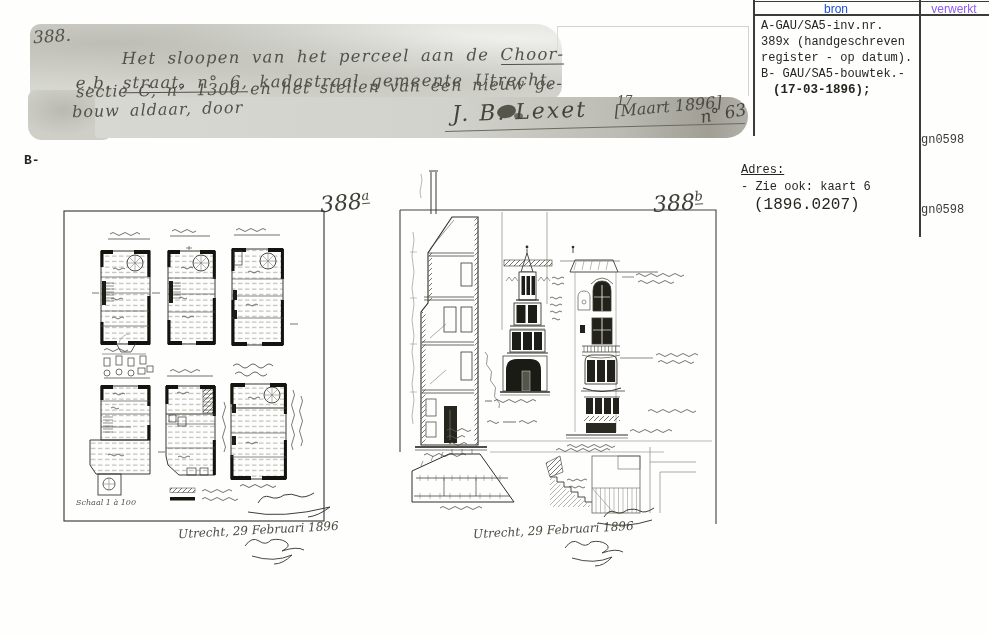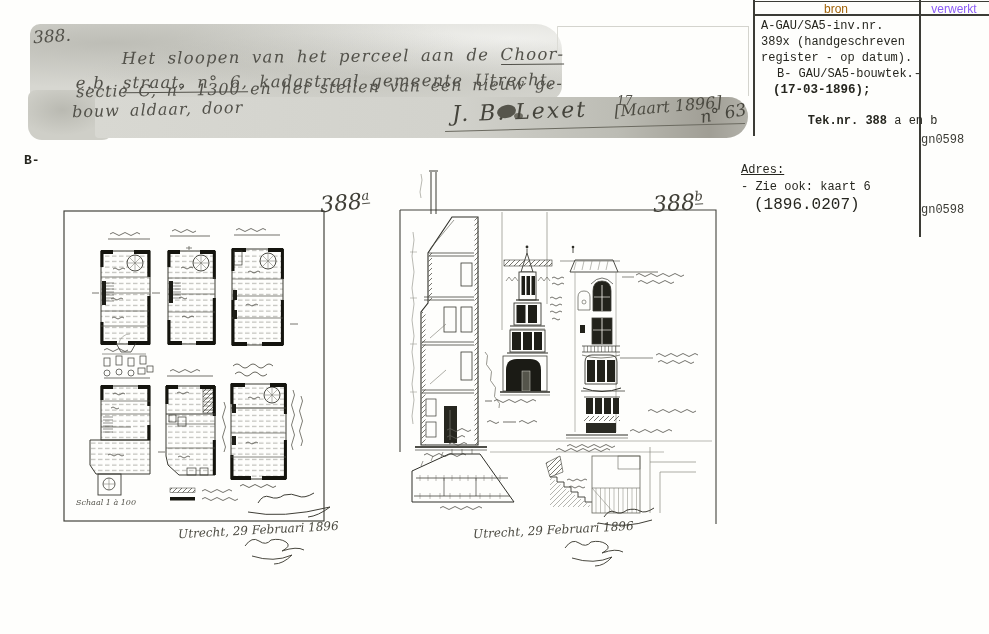--- a/index.html
+++ b/index.html
@@ -33,31 +33,28 @@
   <div class="abs" style="left:557px;top:26px;width:191px;height:1px;background:#d4d4ce;"></div>
   <div class="abs" style="left:748px;top:26px;width:1px;height:70px;background:#d4d4ce;"></div>
   <div class="abs" style="left:557px;top:26px;width:1px;height:36px;background:#dcdcd6;"></div>
 
 
   <div class="abs line" style="left:753px;top:1px;width:236px;height:1px;"></div>
   <div class="abs line" style="left:753px;top:14px;width:236px;height:1.5px;"></div>
   <div class="abs line" style="left:753px;top:0;width:1.5px;height:136px;"></div>
   <div class="abs line" style="left:919px;top:0;width:1.5px;height:237px;"></div>
 
-  <div class="abs" style="left:753px;top:2px;width:166px;text-align:center;font-family:'Liberation Sans',sans-serif;font-size:12px;color:#a16207;">bron</div>
+  <div class="abs" style="left:753px;top:2px;width:166px;text-align:center;font-family:'Liberation Sans',sans-serif;font-size:12px;color:#1d4ed8;">bron</div>
   <div class="abs" style="left:919px;top:2px;width:70px;text-align:center;font-family:'Liberation Sans',sans-serif;font-size:12px;color:#8b5cf6;">verwerkt</div>
 
   <div class="abs tw" style="left:761px;top:19px;font-size:12px;">A-GAU/SA5-inv.nr.</div>
   <div class="abs tw" style="left:761px;top:35px;font-size:12px;">389x (handgeschreven</div>
   <div class="abs tw" style="left:761px;top:51px;font-size:12px;">register - op datum).</div>
-  <div class="abs tw" style="left:761px;top:67px;font-size:12px;margin-left:16px;">B- GAU/SA5-bouwtek.-</div>
+  <div class="abs tw" style="left:761px;top:67px;font-size:12px;">B- GAU/SA5-bouwtek.-</div>
   <div class="abs tw" style="left:773px;top:83px;font-size:12.5px;font-weight:bold;">(17-03-1896);</div>
-  <div class="abs tw" style="left:779px;top:100px;font-size:12px;">
-    <span style="font-weight:bold;">Tek.nr. 388</span><span> a en b</span>
-  </div>
   <div class="abs tw" style="left:921px;top:133px;font-size:12px;color:#3a3a34;">gn0598</div>
 
   <div class="abs tw" style="left:741px;top:163px;font-size:12px;text-decoration:underline;text-align:center;">Adres:</div>
   <div class="abs tw" style="left:741px;top:180px;font-size:12px;">- Zie ook: kaart 6</div>
   <div class="abs tw" style="left:754px;top:196px;font-size:16px;">(1896.0207)</div>
   <div class="abs tw" style="left:921px;top:203px;font-size:12px;color:#3a3a34;">gn0598</div>
 
   <div class="abs hw" style="left:33px;top:26px;font-size:17px;transform:rotate(-4deg);">388.</div>
   <div class="abs hw" style="left:76px;top:28px;font-size:16.5px;letter-spacing:1.2px;word-spacing:5px;transform:rotate(-.6deg);">
     <span>Het sloopen van het perceel aan de </span><span class="uln">Choor-</span>

